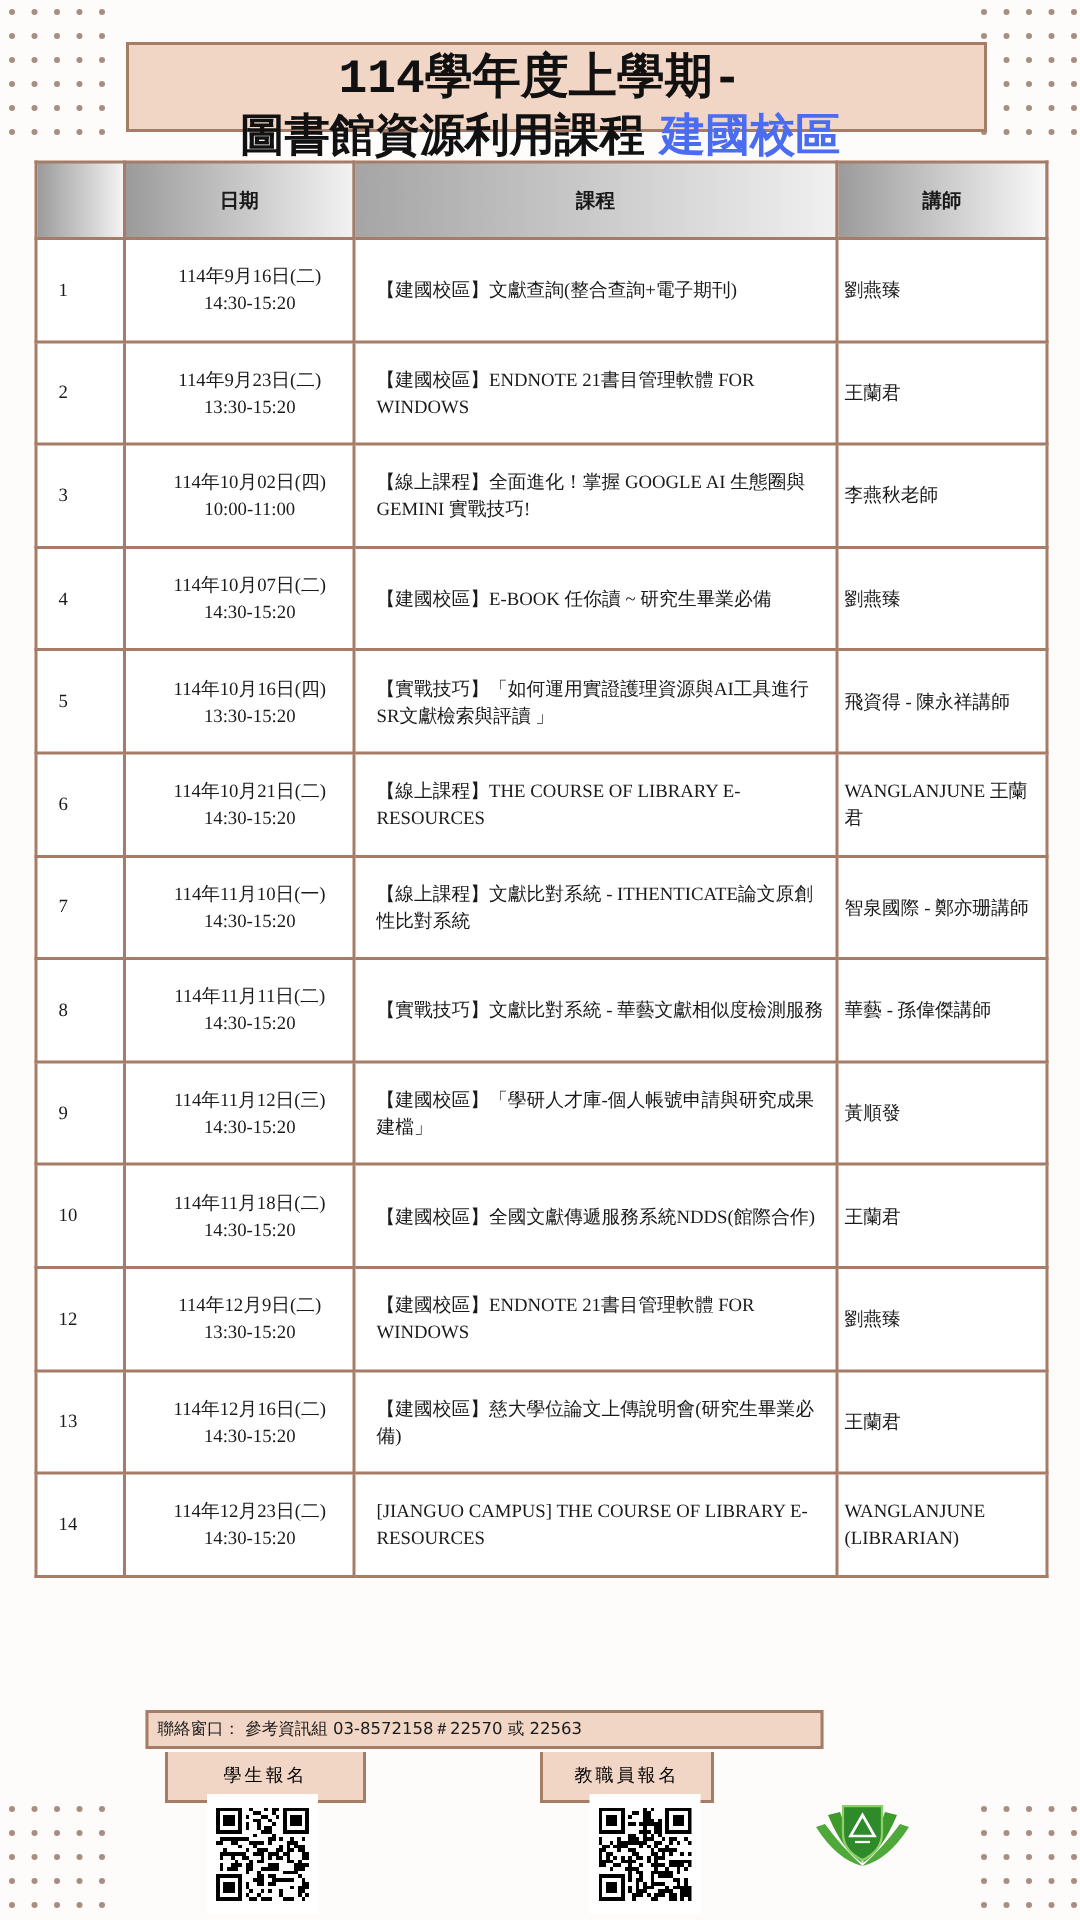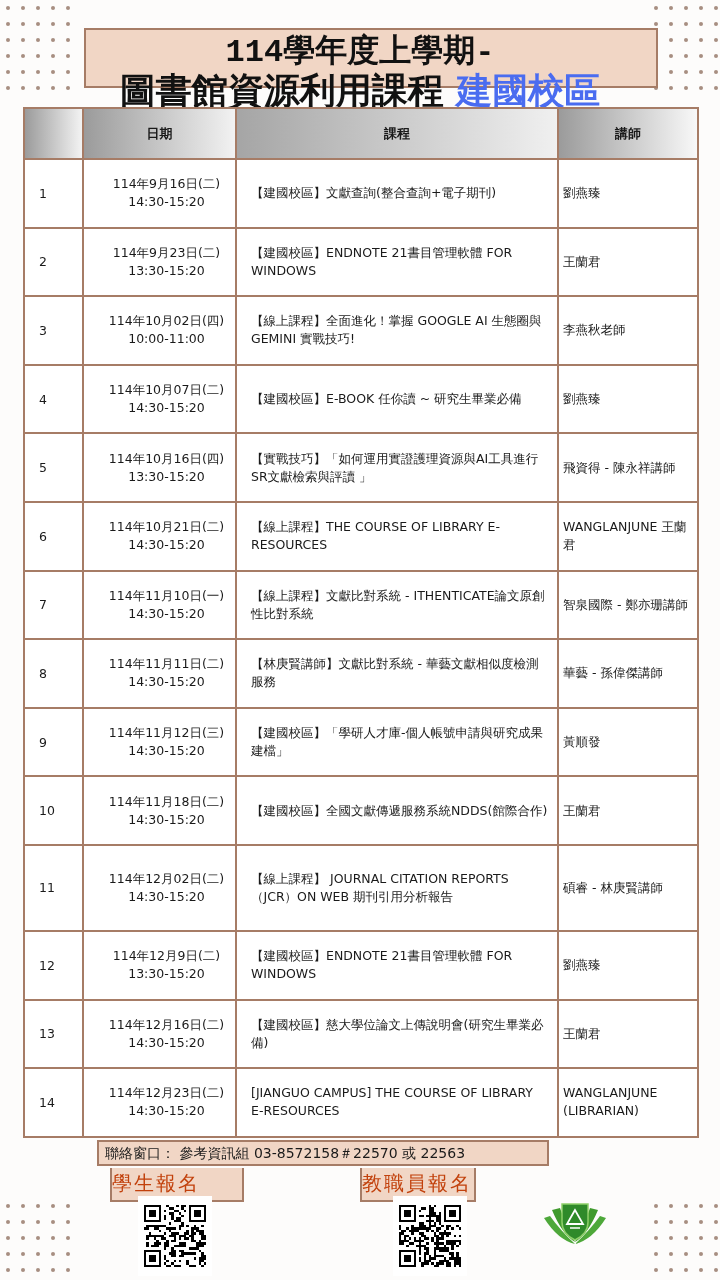--- a/index.html
+++ b/index.html
@@ -9,39 +9,39 @@
   .dots { position: absolute; display: grid; grid-template-columns: repeat(5, 15px); grid-auto-rows: 16px; }
   .dots span { width: 4px; height: 4px; border-radius: 50%; background: #8a6a58; opacity: .75; justify-self: center; align-self: center; }
   .dots-tl { left: 0; top: 0; }
   .dots-tr { left: 648px; top: 0; }
   .dots-bl { left: 0; top: 1198px; }
   .dots-br { left: 648px; top: 1198px; }
 
   .title-box { position: absolute; left: 84px; top: 28px; width: 574px; height: 60px; background: #f1d6c5; border: 2px solid #a67c66; }
   .title { position: absolute; left: 0; right: 0; top: 30px; text-align: center; font-weight: bold; line-height: 46px; }
   .title .l1 { font-size: 32px; color: #111; display: block; font-family: Liberation Mono, monospace; }
-  .title .l2 { font-size: 36px; color: #111; display: block; margin-top: -8px; }
+  .title .l2 { font-size: 30px; color: #111; display: block; margin-top: -8px; }
   .title .campus { color: #4a6cf0; }
 
   table.schedule { position: absolute; left: 23px; top: 107px; width: 674px; border-collapse: collapse; table-layout: fixed; background: #fff; }
-  table.schedule td, table.schedule th { border: 2px solid #a67c66; font-size: 12.5px; font-weight: normal; vertical-align: middle; }
+  table.schedule td, table.schedule th { border: 2px solid #a67c66; font-size: 12.5px; font-weight: normal; vertical-align: middle; font-family: Liberation Serif, serif; }
   table.schedule th { height: 51px; font-weight: bold; font-size: 13px; }
   th.h0 { background: linear-gradient(90deg, #9b9b9b, #f3f3f3); }
   th.h1 { background: linear-gradient(90deg, #9b9b9b 0%, #f2f2f2 100%); }
   th.h2 { background: linear-gradient(90deg, #a5a5a5 0%, #f0f0f0 100%); }
   th.h3 { background: linear-gradient(90deg, #9b9b9b 0%, #f8f8f8 100%); }
   td.no { padding-left: 14px; }
   td.date { padding-left: 14px; line-height: 18px; text-align: center; }
   td.course { padding-left: 14px; padding-right: 8px; line-height: 18px; }
   td.lect { text-align: left; line-height: 18px; padding: 0 4px; }
   tr.r { height: 68.6px; }
   tr.r.tall { height: 86px; }
 
-  .contact { position: absolute; left: 97px; top: 1140px; width: 452px; height: 26px; background: #f1d6c5; border: 2px solid #a67c66; font-size: 14px; line-height: 22px; padding-left: 6px; white-space: nowrap; }
-  .reg-btn { position: absolute; top: 1168px; height: 34px; background: #f1d6c5; border: 2px solid #a67c66; border-top: none; color: #c2410c; font-size: 20px; line-height: 30px; letter-spacing: 2px; }
+  .contact { position: absolute; left: 97px; top: 1140px; width: 452px; height: 26px; background: #f1d6c5; border: 2px solid #a67c66; font-size: 11px; line-height: 22px; padding-left: 6px; white-space: nowrap; }
+  .reg-btn { position: absolute; top: 1168px; height: 34px; background: #f1d6c5; border: 2px solid #a67c66; border-top: none; color: #000000; font-size: 12px; text-align: center; line-height: 30px; letter-spacing: 2px; }
   .reg-student { left: 110px; width: 134px; }
   .reg-staff { left: 360px; width: 116px; }
   .qr-frame { position: absolute; top: 1196px; width: 74px; height: 80px; background: #fff; padding: 6px; }
   .qr-student { left: 138px; }
   .qr-staff { left: 393px; }
   .qr { width: 62px; height: 68px; }
 
   .logo { position: absolute; left: 540px; top: 1200px; width: 70px; height: 46px; }
   .org { position: absolute; left: 524px; top: 1298px; font-size: 17px; color: #222; white-space: nowrap; letter-spacing: 1px; text-align: right; }
 </style>
@@ -251,49 +251,40 @@
         </td>
         <td class="course">【線上課程】文獻比對系統 - ITHENTICATE論文原創性比對系統</td>
         <td class="lect">智泉國際 - 鄭亦珊講師</td>
       </tr>
       <tr class="r">
         <td class="no">8</td>
         <td class="date">
           <div>114年11月11日(二)</div>
           <div>14:30-15:20</div>
         </td>
-        <td class="course">【林庚賢講師】文獻比對系統 - 華藝文獻相似度檢測服務</td>
+        <td class="course">【實戰技巧】文獻比對系統 - 華藝文獻相似度檢測服務</td>
         <td class="lect">華藝 - 孫偉傑講師</td>
       </tr>
       <tr class="r">
         <td class="no">9</td>
         <td class="date">
           <div>114年11月12日(三)</div>
           <div>14:30-15:20</div>
         </td>
         <td class="course">【建國校區】「學研人才庫-個人帳號申請與研究成果建檔」</td>
         <td class="lect">黃順發</td>
       </tr>
       <tr class="r">
         <td class="no">10</td>
         <td class="date">
           <div>114年11月18日(二)</div>
           <div>14:30-15:20</div>
         </td>
         <td class="course">【建國校區】全國文獻傳遞服務系統NDDS(館際合作)</td>
         <td class="lect">王蘭君</td>
-      </tr>
-      <tr class="r tall">
-        <td class="no">11</td>
-        <td class="date">
-          <div>114年12月02日(二)</div>
-          <div>14:30-15:20</div>
-        </td>
-        <td class="course">【線上課程】 JOURNAL CITATION REPORTS（JCR）ON WEB 期刊引用分析報告</td>
-        <td class="lect">碩睿 - 林庚賢講師</td>
       </tr>
       <tr class="r">
         <td class="no">12</td>
         <td class="date">
           <div>114年12月9日(二)</div>
           <div>13:30-15:20</div>
         </td>
         <td class="course">【建國校區】ENDNOTE 21書目管理軟體 FOR WINDOWS</td>
         <td class="lect">劉燕臻</td>
       </tr>

